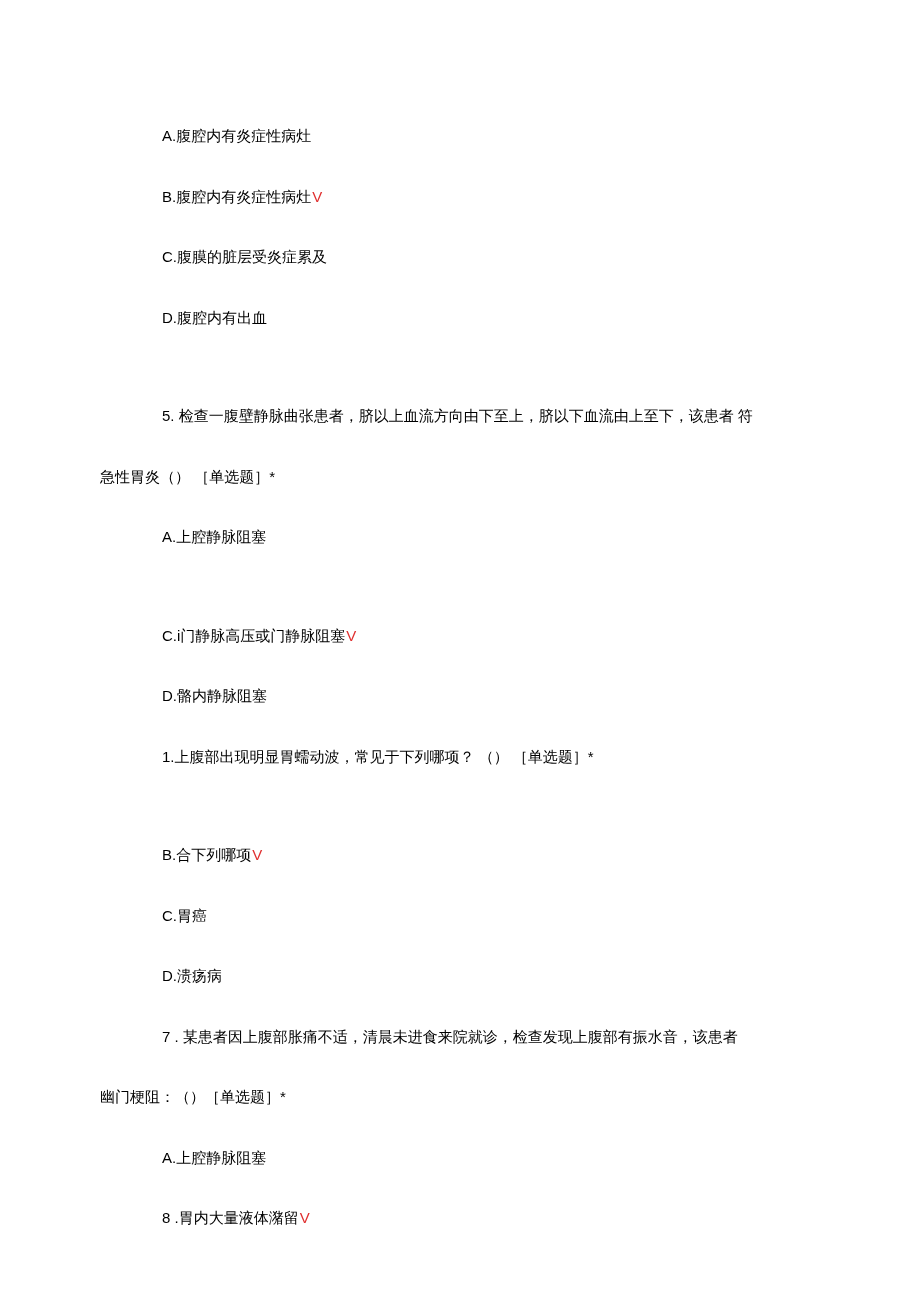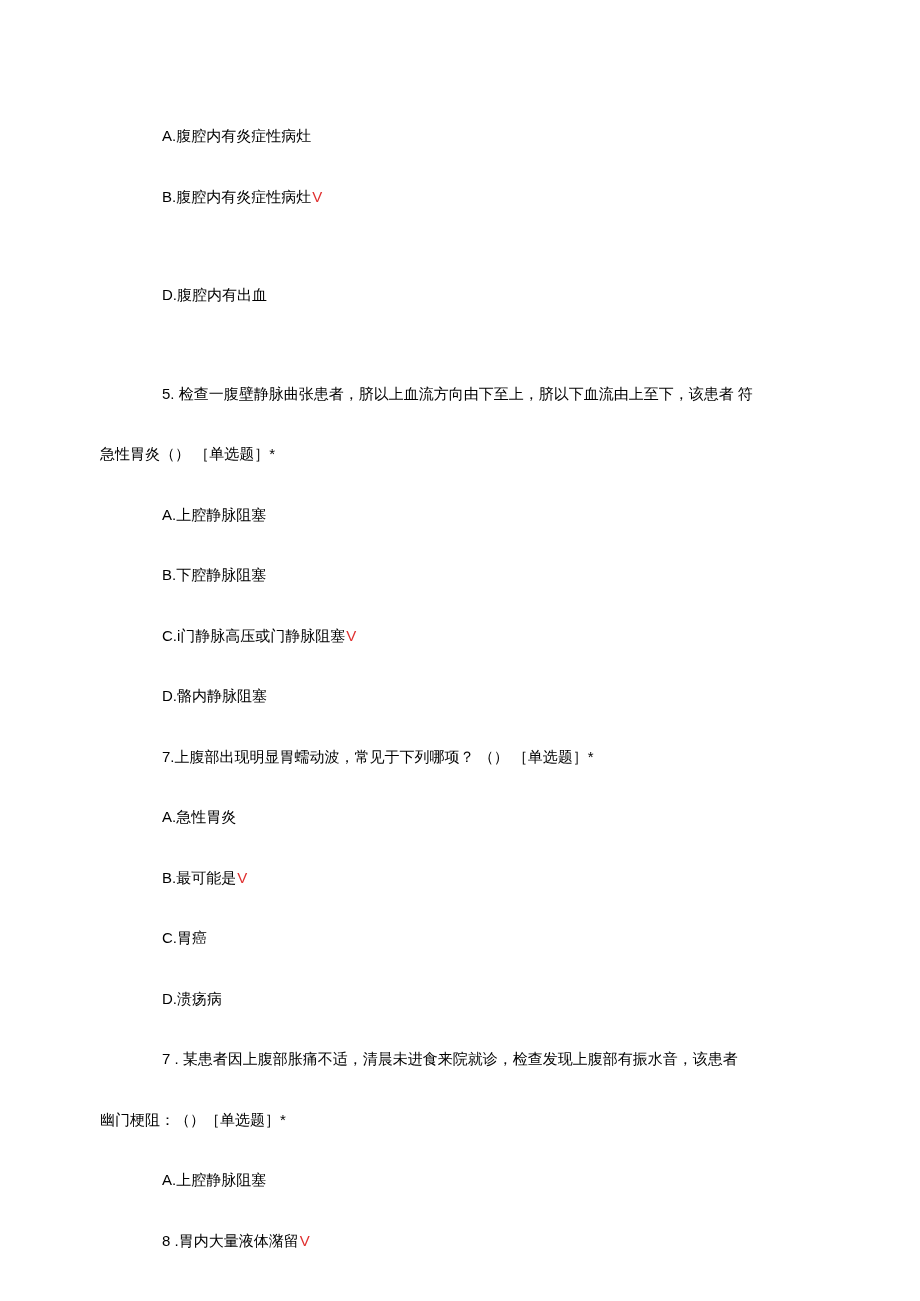--- a/index.html
+++ b/index.html
@@ -41,52 +41,51 @@
 <body>
 
 <div class="page">
 
   <p class="line indent-1"><span>A.腹腔内有炎症性病灶</span></p>
   <div class="gap"></div>
 
   <p class="line indent-1"><span>B.腹腔内有炎症性病灶</span><span class="correct">V</span></p>
   <div class="gap"></div>
 
+  <p class="line indent-1"><span>C.腹膜的脏层受炎症累及</span></p>
   <div class="gap"></div>
 
   <p class="line indent-1"><span>D.腹腔内有出血</span></p>
   <div class="gap"></div>
 
   <div class="gap"></div>
 
   <p class="line indent-1"><span>5. 检查一腹壁静脉曲张患者，脐以上血流方向由下至上，脐以下血流由上至下，该患者 符</span></p>
   <div class="gap-para"></div>
 
   <p class="line"><span>急性胃炎（） ［单选题］*</span></p>
   <div class="gap"></div>
 
   <p class="line indent-1"><span>A.上腔静脉阻塞</span></p>
   <div class="gap"></div>
 
-  <p class="line indent-1"><span>B.下腔静脉阻塞</span></p>
   <div class="gap"></div>
 
   <p class="line indent-1"><span>C.i门静脉高压或门静脉阻塞</span><span class="correct">V</span></p>
   <div class="gap"></div>
 
   <p class="line indent-1"><span>D.骼内静脉阻塞</span></p>
   <div class="gap"></div>
 
-  <p class="line indent-1"><span>7.上腹部出现明显胃蠕动波，常见于下列哪项？ （） ［单选题］*</span></p>
+  <p class="line indent-1"><span>1.上腹部出现明显胃蠕动波，常见于下列哪项？ （） ［单选题］*</span></p>
   <div class="gap"></div>
 
-  <p class="line indent-1"><span>A.急性胃炎</span></p>
   <div class="gap"></div>
 
-  <p class="line indent-1"><span>B.最可能是</span><span class="correct">V</span></p>
+  <p class="line indent-1"><span>B.合下列哪项</span><span class="correct">V</span></p>
   <div class="gap"></div>
 
   <p class="line indent-1"><span>C.胃癌</span></p>
   <div class="gap"></div>
 
   <p class="line indent-1"><span>D.溃疡病</span></p>
   <div class="gap"></div>
 
   <p class="line indent-1"><span>7   . 某患者因上腹部胀痛不适，清晨未进食来院就诊，检查发现上腹部有振水音，该患者</span></p>
   <div class="gap-para"></div>

